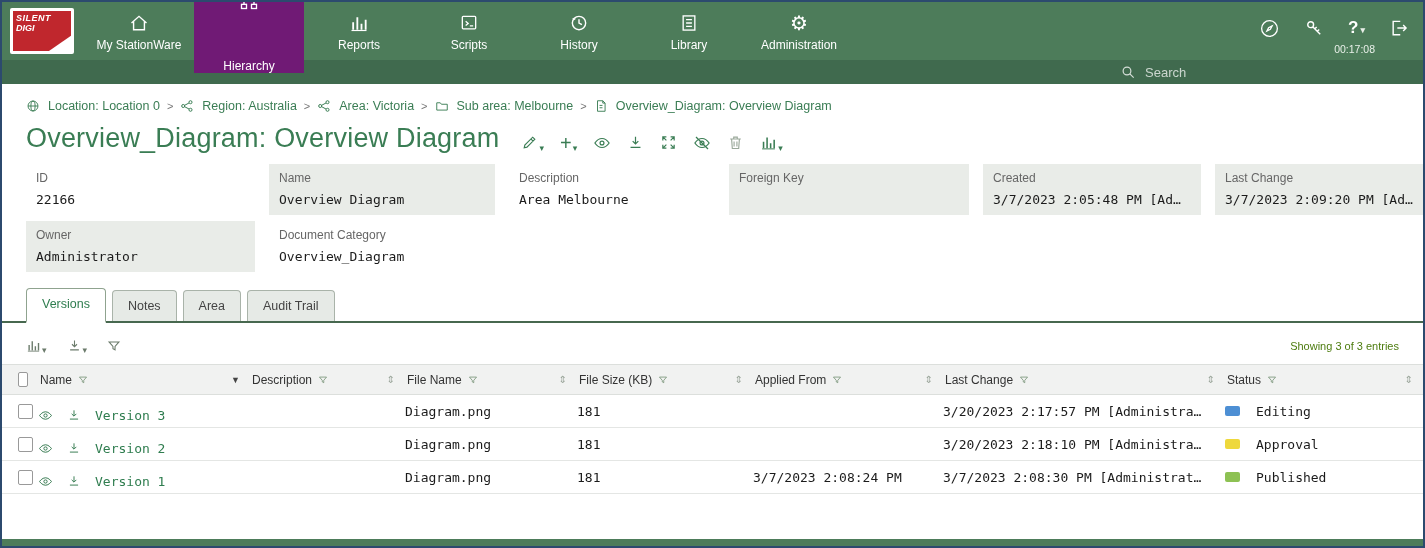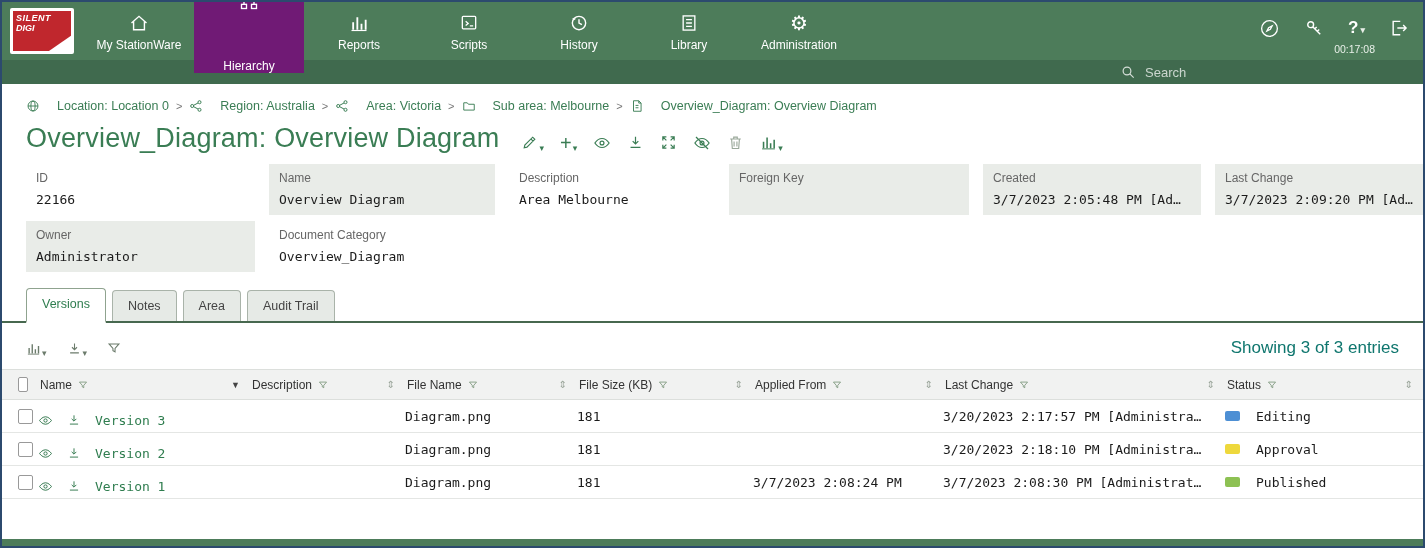--- a/index.html
+++ b/index.html
@@ -26,21 +26,21 @@
   .caret { font-size:9px; color:#e8efe8; line-height:1; position:relative; top:8px; }
   .timer { font-size:10.5px; color:#e9f0e9; margin:4px 34px 0 0; }
 
   
   .searchbar { height:24px; background:#406a4e; display:flex; align-items:center; justify-content:flex-end; padding-right:138px; gap:9px; color:rgba(255,255,255,.78); }
   .search-input { background:transparent; border:none; outline:none; color:#fff; font-size:13px; width:140px; }
   .search-input::placeholder { color:rgba(255,255,255,.72); }
 
   
   .breadcrumb { display:flex; align-items:center; gap:7px; padding:15px 0 4px 24px; font-size:12.5px; color:#3a7d54; }
-  .crumb { display:flex; align-items:center; gap:17px; cursor:pointer; }
+  .crumb { display:flex; align-items:center; gap:8px; cursor:pointer; }
   .crumb-sep { color:#777; font-size:11px; }
 
   
   .title-row { display:flex; align-items:center; gap:22px; padding:6px 0 2px 24px; }
   .page-title { font-size:27px; font-weight:400; color:#3a7d54; letter-spacing:.2px; }
   .tools { display:flex; align-items:center; gap:16px; color:#3a7d54; padding-top:8px; }
   .tool { display:flex; align-items:flex-end; gap:1px; cursor:pointer; }
   .tool .caret { top:2px; color:#3a7d54; }
   .tool.disabled { color:#9aa89a; }
   .plus-glyph { font-size:20px; line-height:16px; font-weight:400; }
@@ -52,21 +52,21 @@
   .f-label { font-size:12px; color:#666; margin-bottom:7px; }
   .f-value { font-family:"DejaVu Sans Mono", monospace; font-size:13px; color:#1b1b1b; white-space:nowrap; overflow:hidden; }
 
   
   .tabs { display:flex; gap:6px; padding:16px 0 0 24px; border-bottom:2px solid #47684f; align-items:flex-end; }
   .tab { padding:8px 15px 8px; font-size:12.5px; color:#444; background:#e6eae6; border:1px solid #a9b3a9; border-bottom:none; border-radius:4px 4px 0 0; cursor:pointer; }
   .tab.active { background:#fff; color:#2f7d4f; border-color:#8fa38f; position:relative; margin-bottom:-2px; padding-bottom:10px; border-bottom:2px solid #fff; }
 
   
   .table-toolbar { display:flex; align-items:center; gap:20px; padding:15px 24px 11px; color:#6b7b6b; }
-  .summary { margin-left:auto; font-size:17px; color:#0f766e; }
+  .summary { margin-left:auto; font-size:11px; color:#4d7c0f; }
 
   
   table { width:100%; border-collapse:collapse; table-layout:fixed; }
   thead th { background:#f1f2f1; border-top:1px solid #dcdfdc; border-bottom:1px solid #dcdfdc; height:30px; font-size:12px; font-weight:400; color:#333; text-align:left; }
   .th-inner { display:flex; align-items:center; gap:6px; padding:0 10px 0 2px; }
   th.first .th-inner, td.first { padding-left:16px; }
   .sort { margin-left:auto; color:#9aa59a; font-size:10px; }
   .sort.desc { color:#444; font-size:9px; }
   tbody td { height:33px; border-bottom:1px solid #e4e6e4; font-family:"DejaVu Sans Mono", monospace; font-size:13px; color:#1b1b1b; white-space:nowrap; overflow:hidden; }
   .name-cell { display:flex; gap:14px; color:#3a7d54;margin-top:8px; }

